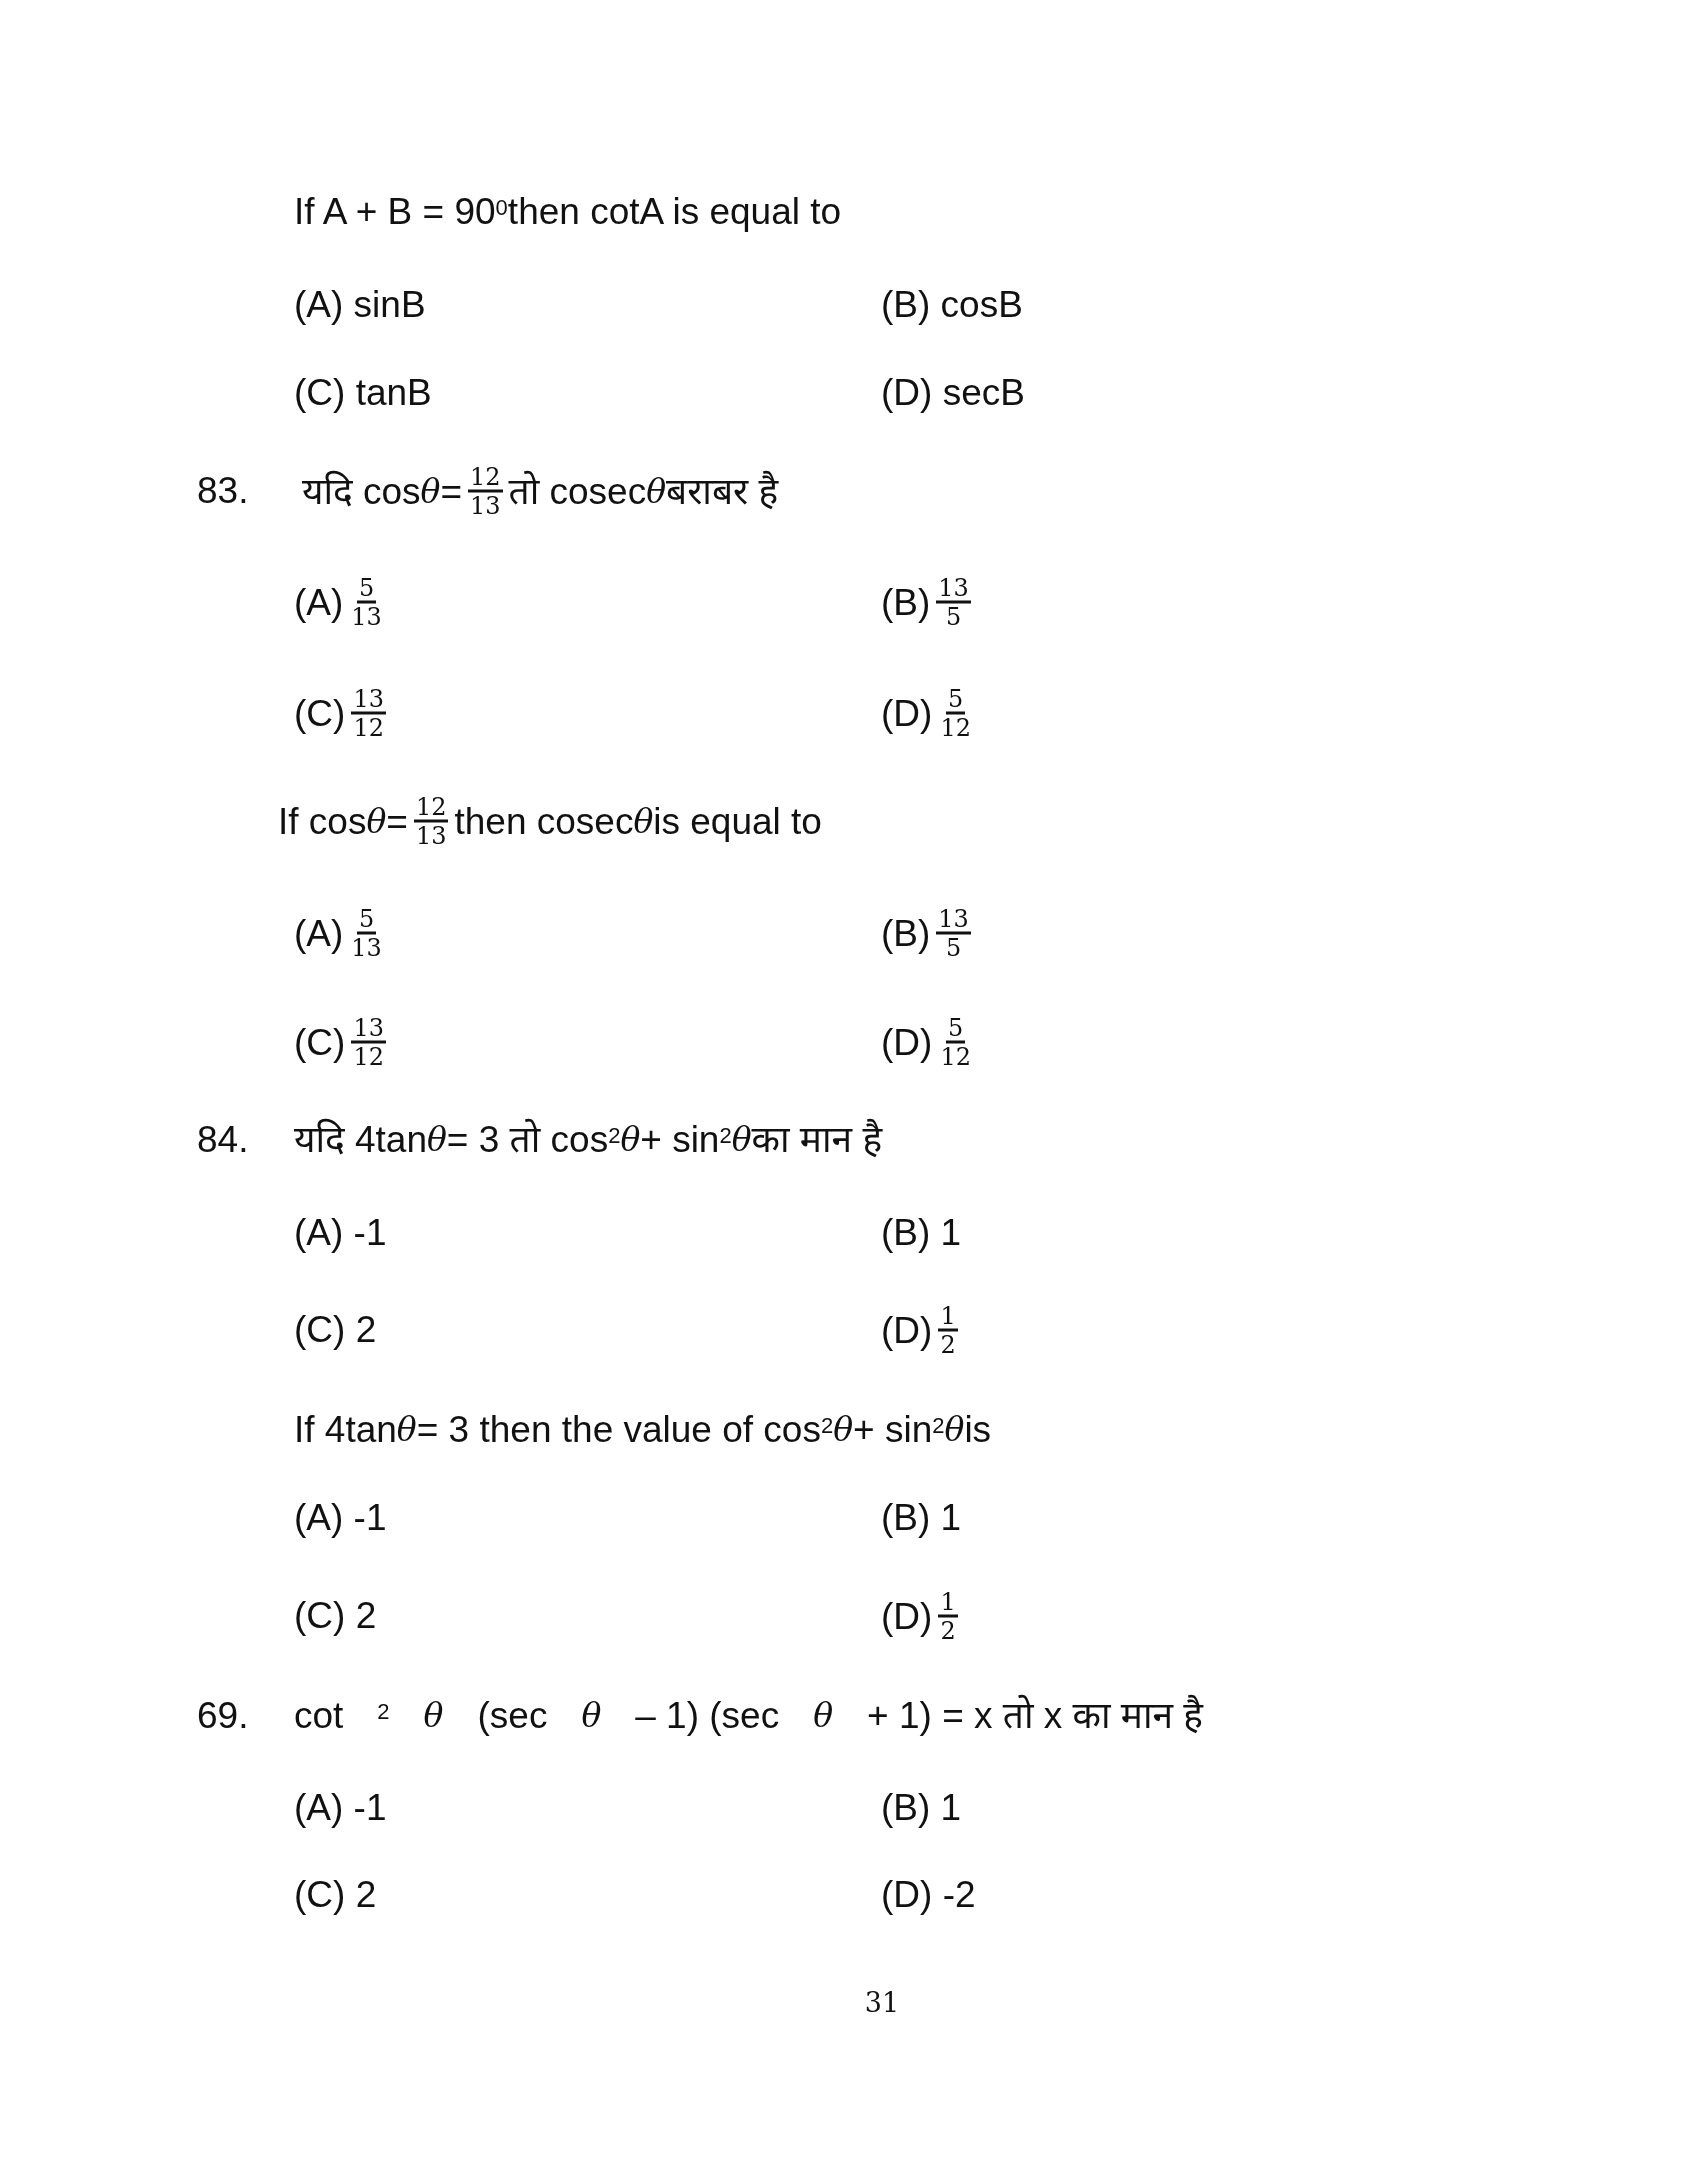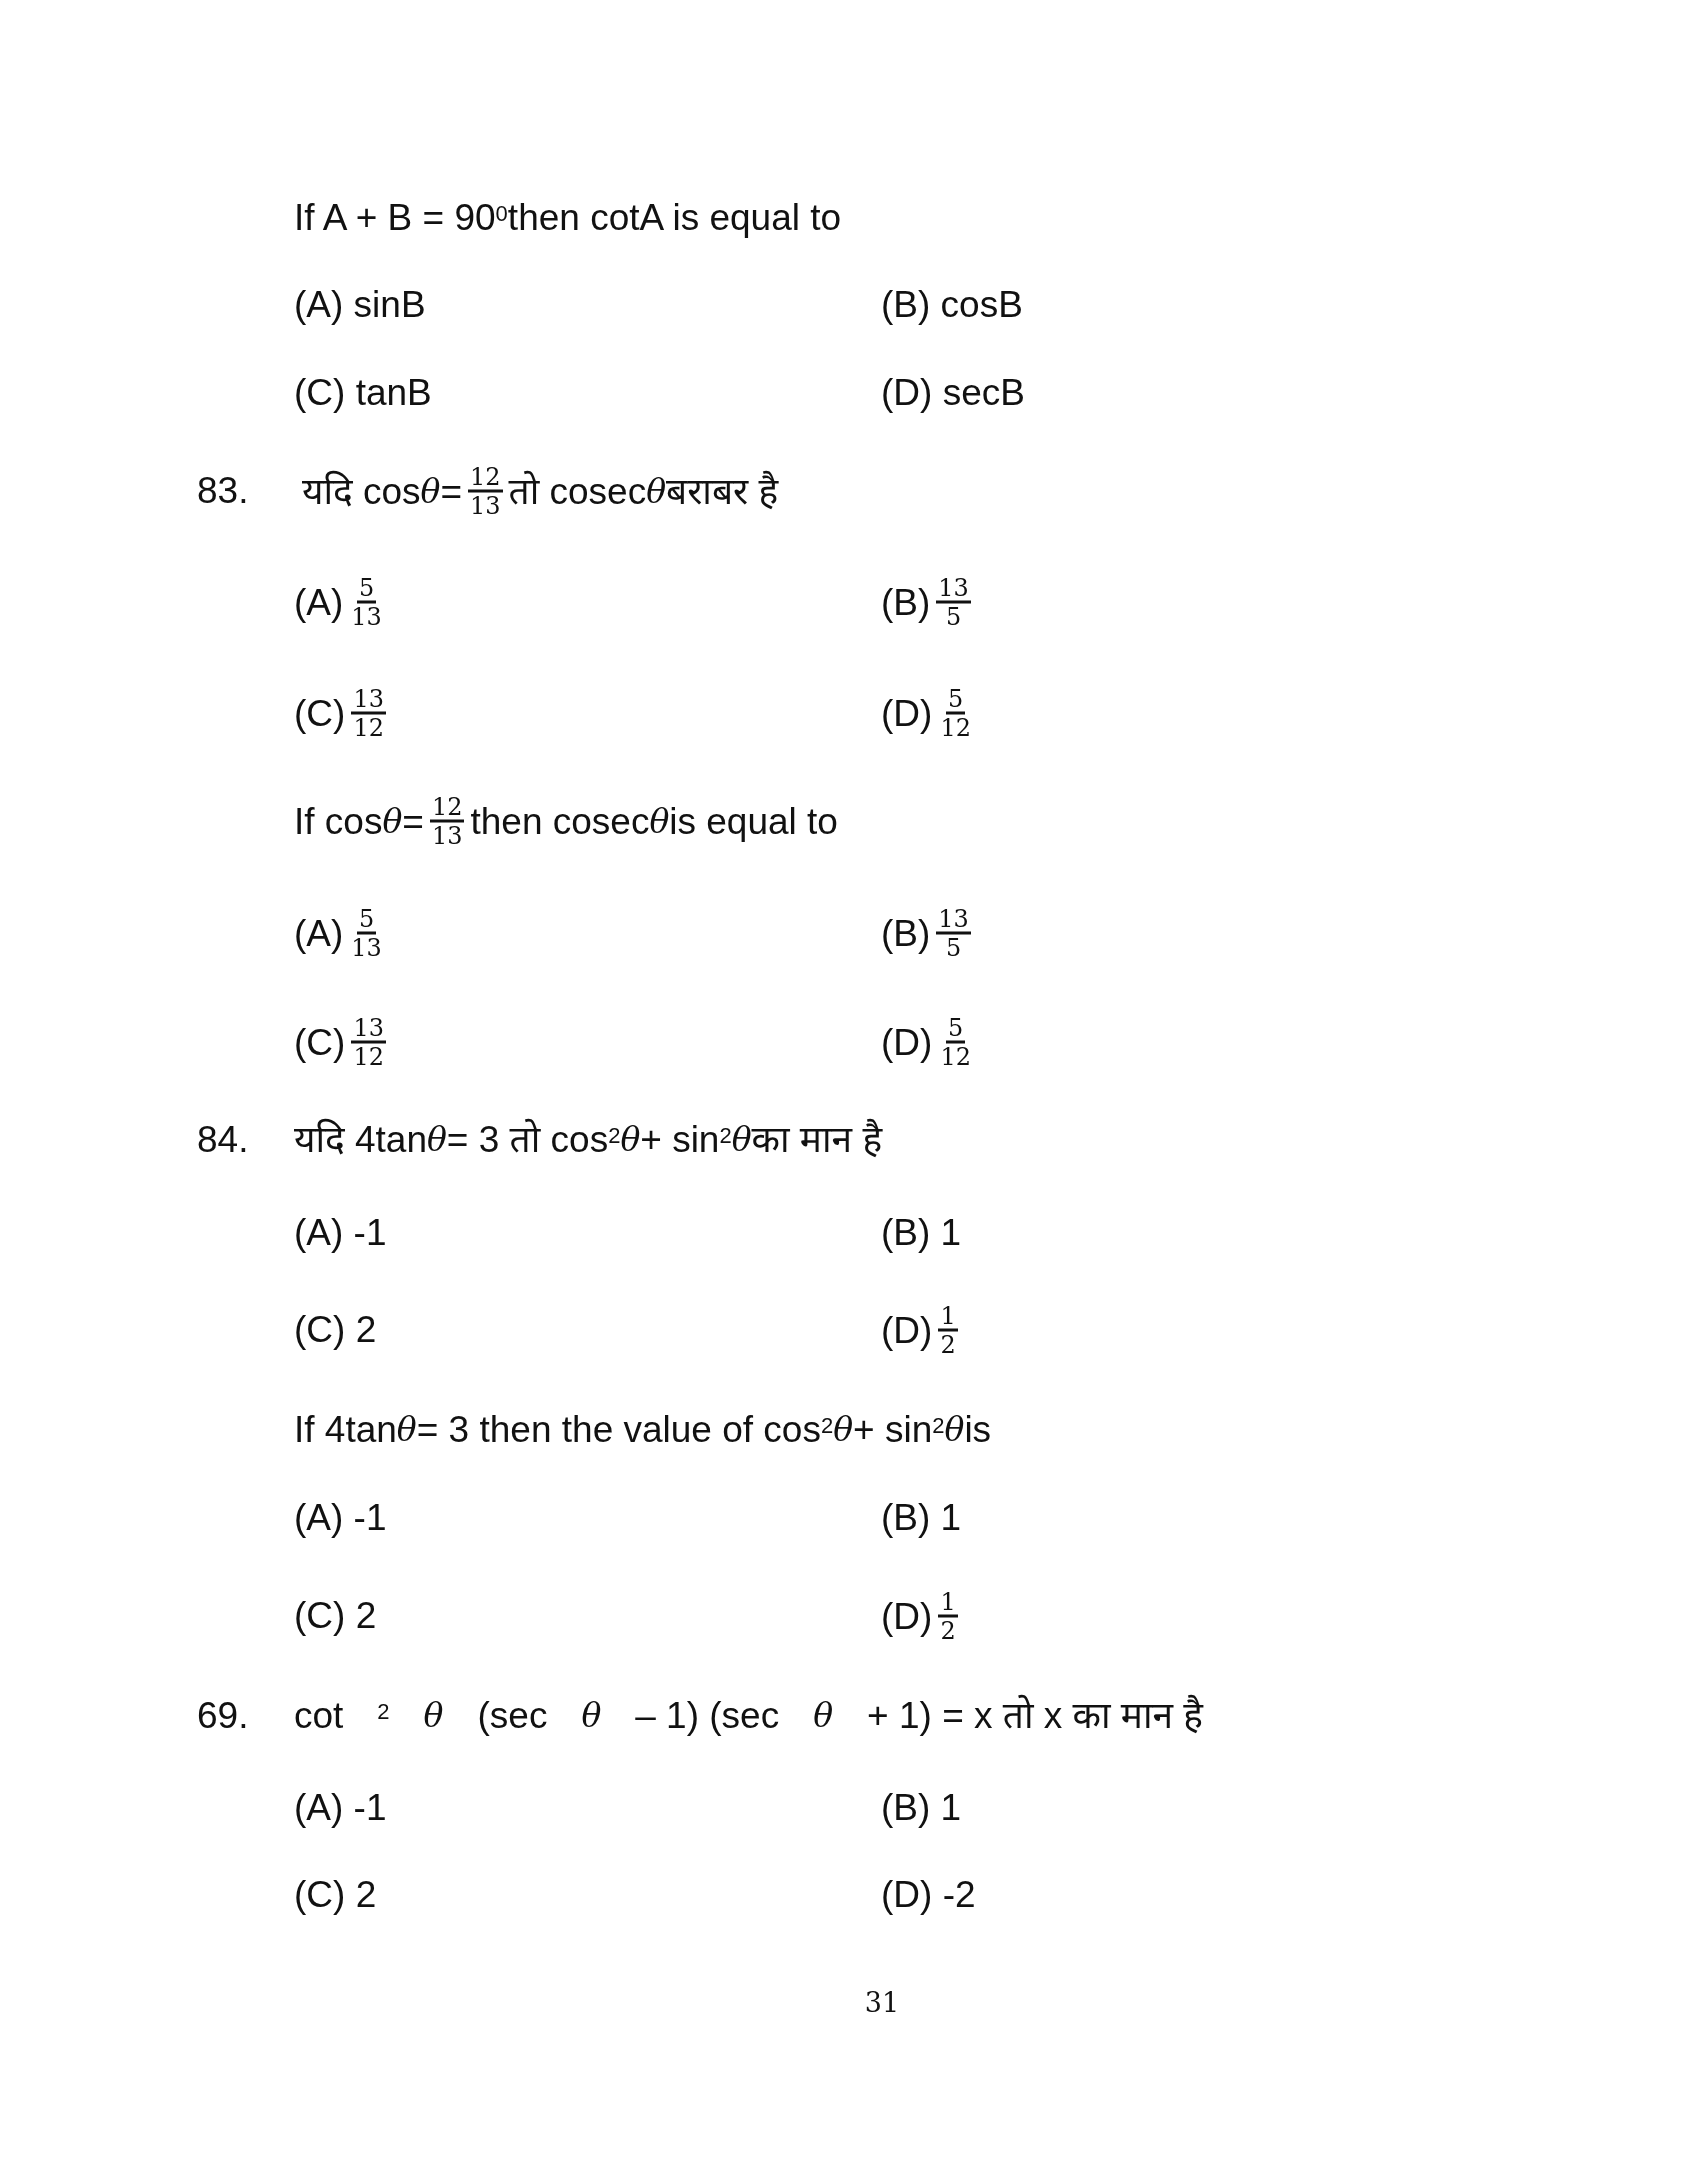--- a/index.html
+++ b/index.html
@@ -14,21 +14,21 @@
   .frac .num { padding:0 2px; border-bottom:3px solid #111; }
   .frac .den { padding:0 2px; }
   .th { font-style:italic; font-family:"DejaVu Serif", serif; font-size:33px; }
   sup { font-size:22px; position:relative; top:-4px; }
   .pagenum { position:absolute; font-family:"DejaVu Serif", serif; font-size:27px;
              transform:translate(-50%,-50%); }
 </style>
 </head>
 <body>
 
-<div class="line" style="left:294px; top:218px;">
+<div class="line" style="left:294px; top:212px;">
   <span>If A + B = 90</span>
     <sup>0</sup>
     <span> then cotA is equal to</span>
 </div>
 <div class="line" style="left:294px; top:305px;">
   <span>(A)</span>&nbsp;<span>sinB</span>
 </div>
 <div class="line" style="left:881px; top:305px;">
   <span>(B)</span>&nbsp;<span>cosB</span>
 </div>
@@ -74,21 +74,21 @@
     </span>
 </div>
 <div class="line" style="left:881px; top:713px;">
   <span>(D)</span>
   <span class="frac">
       <span class="num">5</span>
       <span class="den">12</span>
     </span>
 </div>
 
-<div class="line" style="left:294px; top:821px;">
+<div class="line" style="left:278px; top:821px;">
   <span>If cos</span>
     <span class="th">θ</span>
     <span> = </span>
   <span class="frac">
       <span class="num">12</span>
       <span class="den">13</span>
     </span>
   <span> then cosec</span>
     <span class="th">θ</span>
     <span> is equal to</span>

